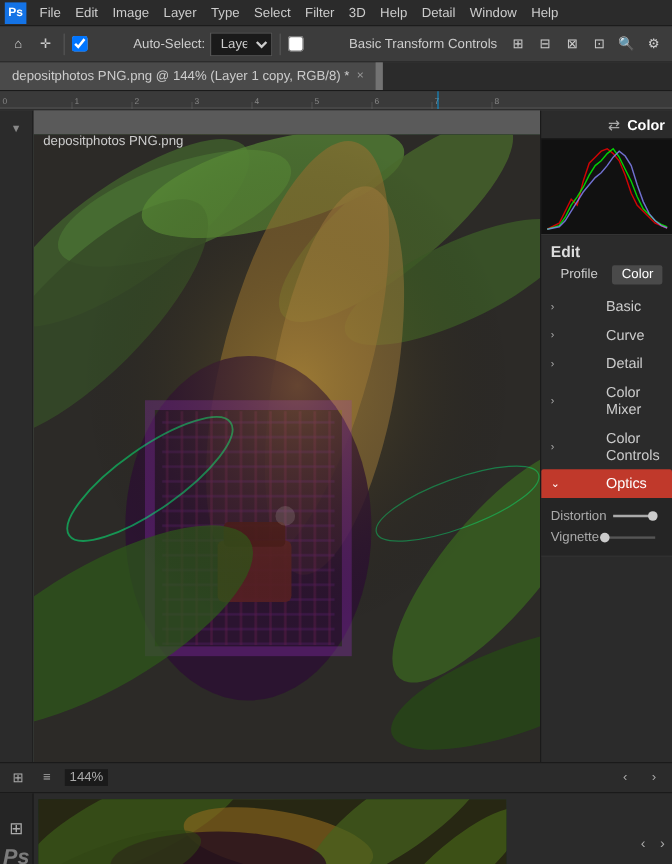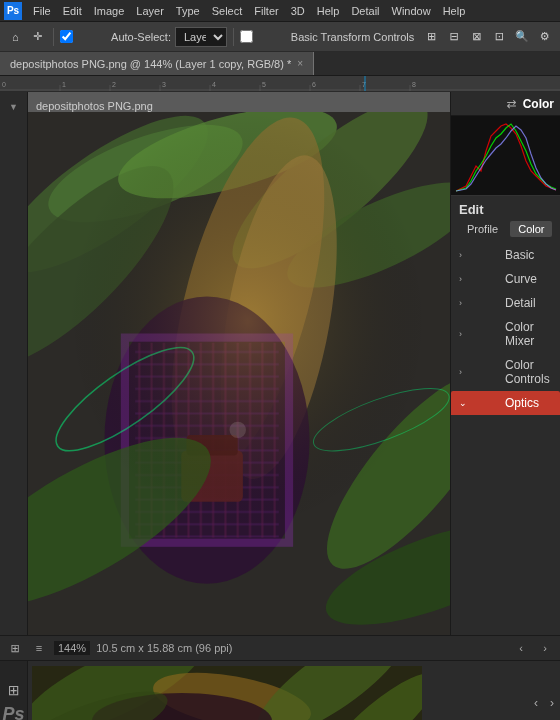--- a/index.html
+++ b/index.html
@@ -84,21 +84,21 @@
       align-items: stretch;
       border-bottom: 1px solid #1a1a1a;
     }
     .tab {
       padding: 4px 10px;
       display: flex;
       align-items: center;
       background: #4a4a4a;
       color: #ccc;
       font-size: 11px;
-      border-right: 1px solid #737373;
+      border-right: 6px solid #737373;
       gap: 6px;
       cursor: pointer;
     }
     .tab-close { color: #999; font-size: 10px; cursor: pointer; }
 
     
     #ruler {
       height: 16px;
       background: #3a3a3a;
       border-bottom: 1px solid #2a2a2a;
@@ -147,21 +147,21 @@
 
     
     #canvas-area {
       flex: 1;
       background: #5a5a5a;
       position: relative;
       overflow: hidden;
     }
     #canvas-title {
       position: absolute;
-      top: 8px;
+      top: 20px;
       left: 8px;
       font-size: 11px;
       color: #ccc;
       z-index: 2;
     }
     #canvas-image {
       position: absolute;
       top: 20px;
       left: 0;
       width: 440px;
@@ -575,29 +575,44 @@
       <div class="section-row">
         <span class="chevron">›</span>
         <span class="section-label">Color Controls</span>
       </div>
 
       <div class="section-row expanded-active">
         <span class="chevron" style="color:white;">⌄</span>
         <span class="section-label">Optics</span>
       </div>
 
+      <div id="optics-content">
+        <div class="param-row">
+          <span class="param-label">Distortion</span>
+          <div class="param-slider-track">
+            <div class="param-slider-fill" style="width:90%;"></div>
+            <div class="param-slider-thumb"></div>
+          </div>
+        </div>
+        <div class="param-row">
+          <span class="param-label">Vignette</span>
+          <div class="param-slider-track">
+            <div class="param-slider-fill" style="width:5%;"></div>
+            <div class="param-slider-thumb" style="right:94%;"></div>
+          </div>
+        </div>
+      </div>
     </div>
   </div>
 </div>
 
 <div id="bottom-strip">
   <div class="bottom-icon">⊞</div>
   <div class="bottom-icon">≡</div>
   <span style="font-size:11px;color:#aaa;background:#1a1a1a;padding:1px 4px;">144%</span>
-  <span style="font-size:11px;color:#aaa;">10.5 cm x 15.88 cm (96 ppi)</span>
   <div style="flex:1"></div>
   <div class="bottom-icon">‹</div>
   <div class="bottom-icon">›</div>
 </div>
 
 <div id="thumb-strip">
   <div id="thumb-left-tools">
     <span class="thumb-icon">⊞</span>
     <span class="thumb-icon" style="font-weight:bold;font-style:italic;font-size:18px;color:rgba(255,255,255,0.4);">Ps</span>
   </div>

